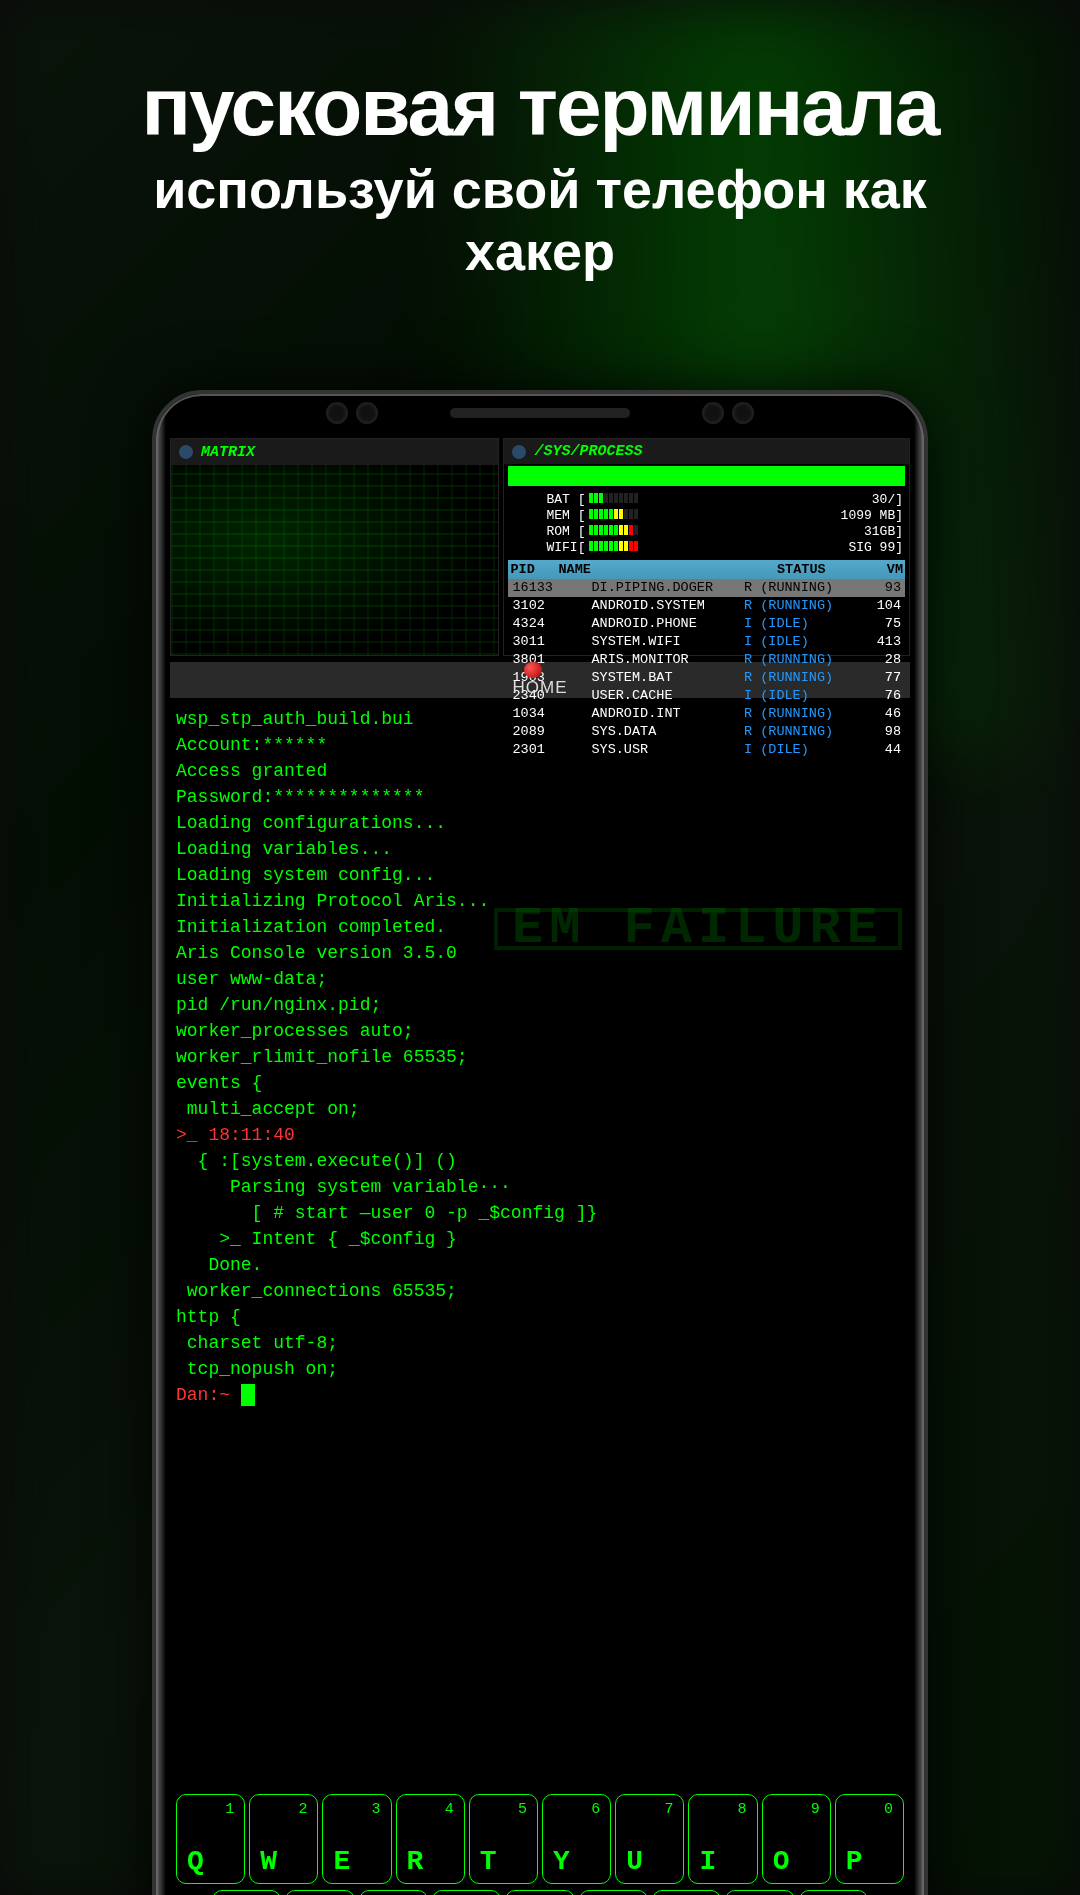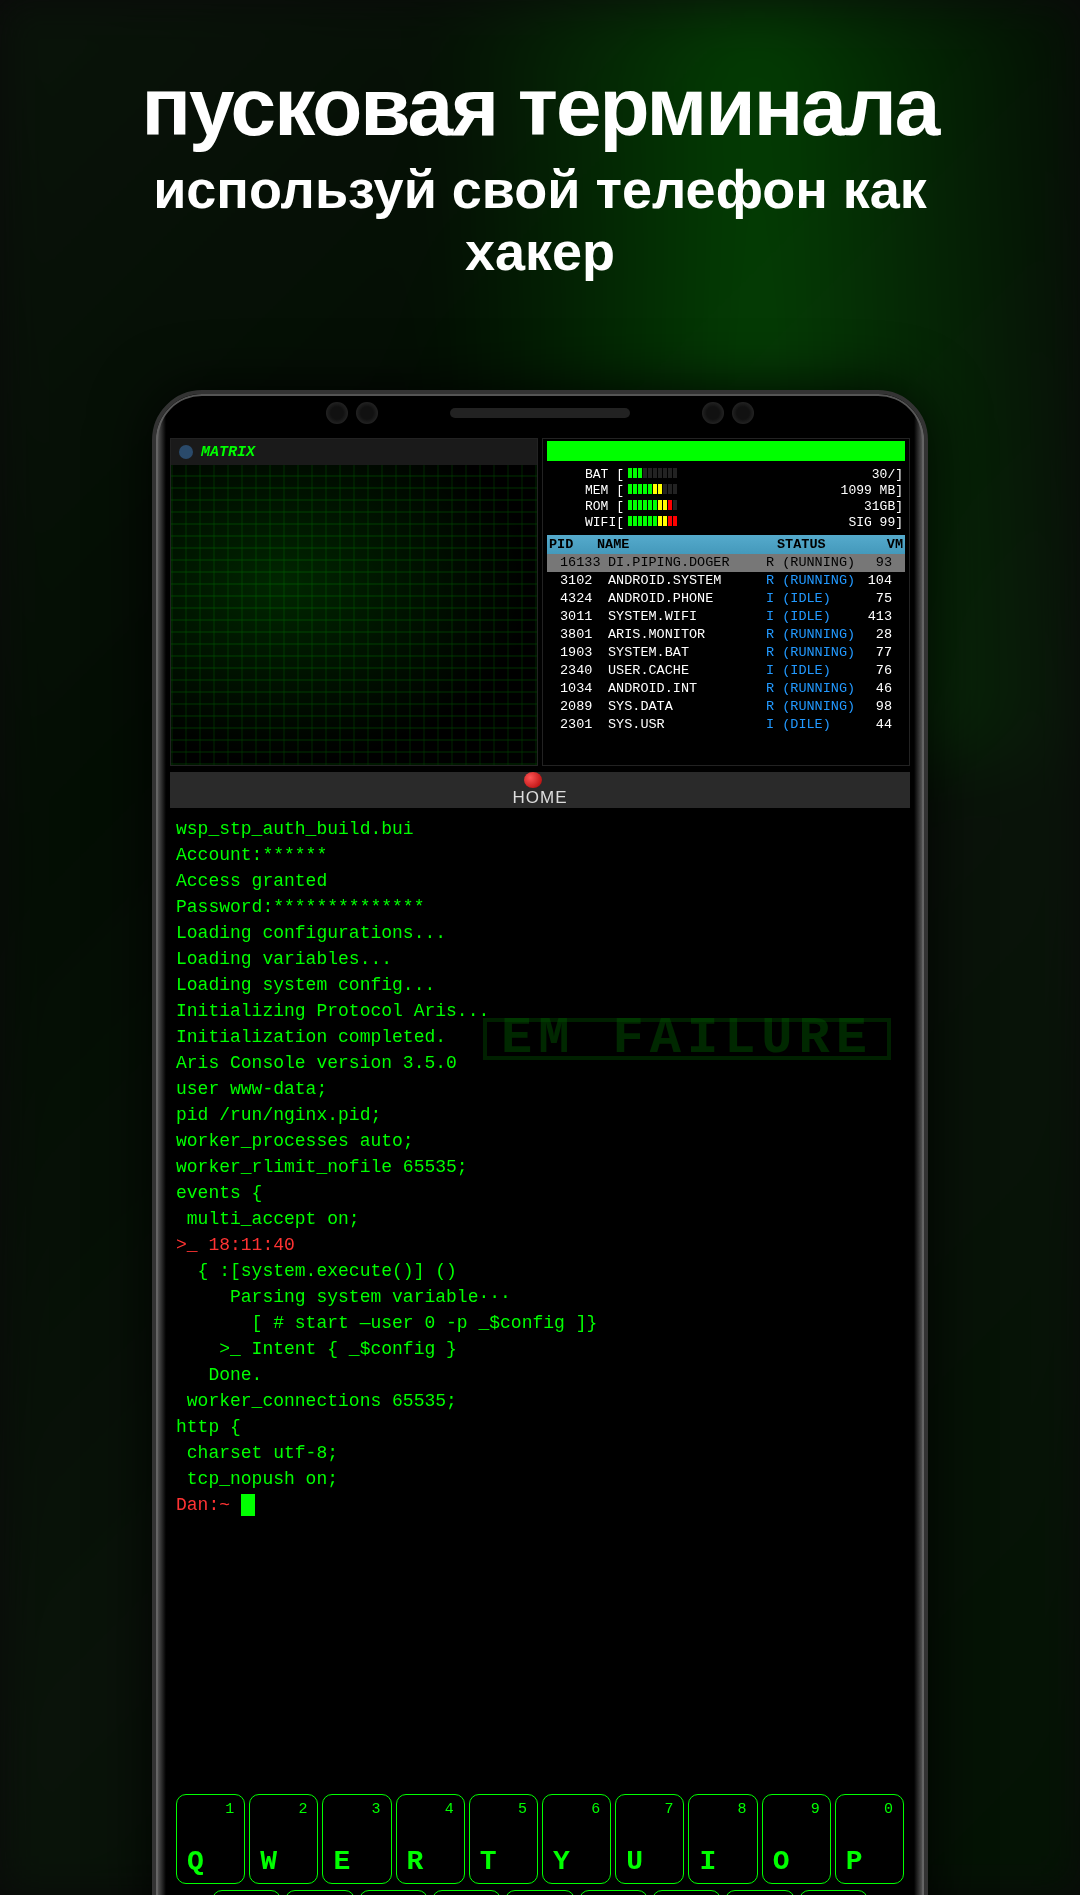--- a/index.html
+++ b/index.html
@@ -83,21 +83,21 @@
   }
   .cam1 { left: 170px; } .cam2 { left: 200px; }
   .cam3 { right: 170px; } .cam4 { right: 200px; }
   .screen {
     position: absolute;
     top: 44px; left: 14px; right: 14px; bottom: 0;
     background: #000;
   }
 
   
-  .top-panels { display: flex; height: 328px; }
+  .top-panels { display: flex; height: 218px; }
   .panel-matrix, .panel-sys {
     flex: 1;
     border: 1px solid #222;
     display: flex; flex-direction: column;
     background: #000;
   }
   .panel-matrix { margin-right: 4px; }
   .panel-header {
     display: flex; align-items: center;
     background: #1a1a1a;
@@ -150,22 +150,23 @@
     display: flex; background: linear-gradient(#5ac, #49b);
     color: #000; font-weight: bold;
     padding: 2px 2px;
   }
   .proc-head span:nth-child(1){ width: 48px; }
   .proc-head span:nth-child(2){ flex: 1; }
   .proc-head span:nth-child(3){ width: 96px; }
   .proc-head span:nth-child(4){ width: 30px; text-align: right; }
   .proc-row {
     display: flex; color: #fff;
-    padding: 0 13px;
+    padding: 0 4px;
     line-height: 18px;
+    gap: 31px;
   }
   .proc-row.sel { background: #777; color: #000; }
   .proc-row span:nth-child(1){ width: 48px; }
   .proc-row span:nth-child(2){ flex: 1; white-space: nowrap; overflow: hidden; }
   .proc-row span:nth-child(3){ width: 96px; }
   .proc-row span:nth-child(4){ width: 30px; text-align: right; }
   .st-running { color: #29f; }
   .st-idle { color: #29f; }
   .proc-row.sel .st-running { color: #000; }
 
@@ -192,21 +193,21 @@
     font-size: 18px;
     line-height: 26px;
     color: #0f0;
     position: relative;
     height: 900px;
   }
   .console-body .line { white-space: pre; }
   .red { color: #f33; }
   .failure-ghost {
     position: absolute;
-    top: 210px; right: 19px;
+    top: 210px; right: 8px;
     font-size: 52px;
     color: rgba(0,80,0,0.5);
     letter-spacing: 6px;
     font-weight: bold;
     border: 4px solid rgba(0,80,0,0.4);
     padding: 4px 14px;
   }
   .cursor { display: inline-block; width: 14px; height: 22px; background: #0f0; vertical-align: middle; }
 
   
@@ -263,20 +264,24 @@
     <div class="top-panels">
       <div class="panel-matrix">
         <div class="panel-header">
           <span class="dot"></span>
           <span>MATRIX</span>
         </div>
         <div class="matrix-body"></div>
       </div>
 
       <div class="panel-sys">
+        <div class="panel-header">
+          <span class="dot"></span>
+          <span>/SYS/PROCESS</span>
+        </div>
         <div class="sys-body">
           <div class="cpu-bar"></div>
 
           <div class="stat-row">
             <span class="label">BAT [</span>
             <span class="bars"><i class="bar-seg g"></i><i class="bar-seg g"></i><i class="bar-seg g"></i><i class="bar-seg d"></i><i class="bar-seg d"></i><i class="bar-seg d"></i><i class="bar-seg d"></i><i class="bar-seg d"></i><i class="bar-seg d"></i><i class="bar-seg d"></i></span>
             <span class="val">30/]</span>
           </div>
           <div class="stat-row">
             <span class="label">MEM [</span>

